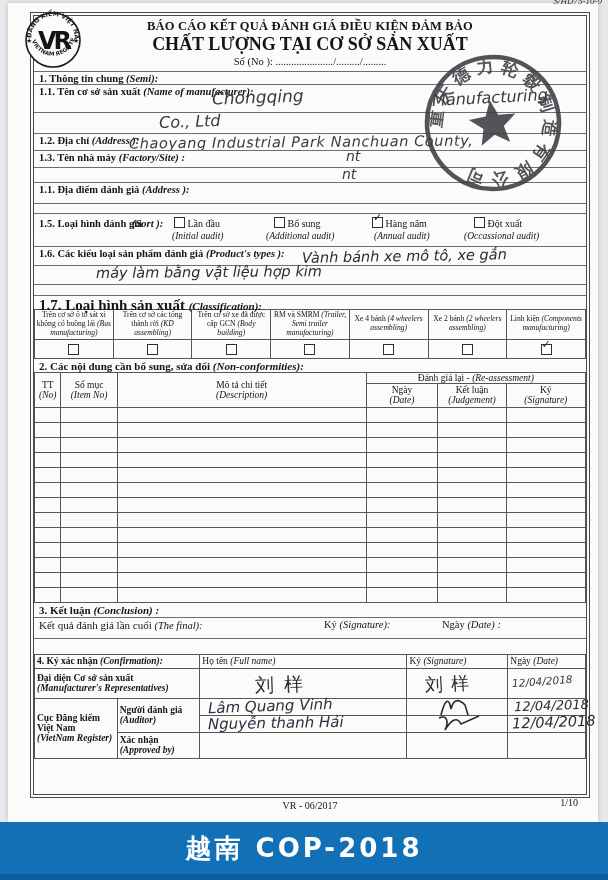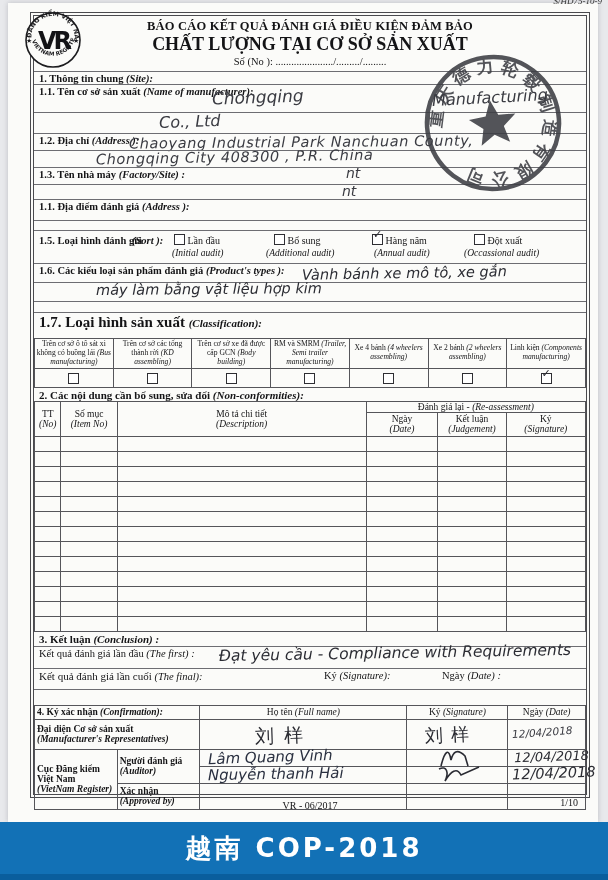--- a/index.html
+++ b/index.html
@@ -26,29 +26,29 @@
   .hw{font-family:"DejaVu Sans",sans-serif;font-style:italic;color:#3a3b42;position:absolute;white-space:nowrap}
   .hw-dark{color:#2b2c33}
   .cb{display:inline-block;width:9px;height:9px;border:1px solid #2e2e33;position:relative;vertical-align:-1px;background:#fff}
   .cb .mark{position:absolute;left:0px;top:-7px;font-size:11px;font-weight:bold;color:#2c2c33;
             font-family:"DejaVu Sans",sans-serif;font-style:normal}
   .opt{position:absolute;top:3px;font-size:10px;white-space:nowrap}
   .optsub{position:absolute;top:17px;font-size:9.5px;font-style:italic;white-space:nowrap}
 
   table{border-collapse:collapse;width:100%;table-layout:fixed}
   td,th{border:1px solid #55555a;font-weight:normal;padding:0 2px;box-sizing:border-box;vertical-align:middle}
-  .t17{margin-top:12px}
+  .t17{margin-top:0}
   .t17 th{font-size:7.6px;line-height:1.18;text-align:center;padding:1px}
   .t17 td{height:13px;text-align:center}
 
   .t2h{font-size:9.5px;text-align:center}
   .ncr td{height:15px}
 
   .t4 td{font-size:9.5px;position:relative}
-  .t4 .hdc{text-align:center}
+  .t4 .hdc{text-align:left}
   .blab{font-weight:bold}
 
   .footer-code{position:absolute;left:30px;top:800px;width:560px;text-align:center;font-size:10px}
   .footer-page{position:absolute;right:30px;top:797px;font-size:10px}
 
   .stamp{position:absolute;left:420px;top:50px;z-index:7;opacity:.87;transform:rotate(-8deg)}
   .banner{position:absolute;left:0;bottom:0;width:608px;height:58px;background:#1271b6;border-bottom:6px solid #0a5e9d;
           box-sizing:border-box;display:flex;align-items:center;justify-content:center}
   .banner span{color:#fff;font-weight:bold;font-size:26px;letter-spacing:3px;font-family:"DejaVu Sans",sans-serif}
   .scrib{position:absolute}
@@ -80,38 +80,35 @@
       <text x="16" y="40" font-size="24" font-weight="bold" font-family="DejaVu Sans,sans-serif" fill="#131316" letter-spacing="-3">VR</text>
     </svg>
     <div class="titles">
       <div class="t1">BÁO CÁO KẾT QUẢ ĐÁNH GIÁ ĐIỀU KIỆN ĐẢM BẢO</div>
       <div class="t2">CHẤT LƯỢNG TẠI CƠ SỞ SẢN XUẤT</div>
       <div class="tno">Số (No ): ....................../........./.........</div>
     </div>
   </div>
 
   <div class="row" style="height:13px">
-    <span class="lbl">1.  Thông tin chung </span><span class="lbl en">(Site):</span>
+    <span class="lbl">1.  Thông tin chung </span><span class="lbl en">(Semi):</span>
   </div>
 
   <div class="row" style="height:28px">
     <span class="lbl">1.1. Tên cơ sở sản xuất </span><span class="lbl en">(Name of manufacturer):</span>
     <span class="hw" style="left:178px;top:2px;font-size:17px;transform:rotate(-2deg)">Chongqing</span>
     <span class="hw" style="left:398px;top:3px;font-size:16px;transform:rotate(-3deg)">Manufacturing</span>
   </div>
   <div class="row" style="height:21px">
     <span class="hw" style="left:125px;top:-1px;font-size:16px;transform:rotate(-2deg)">Co., Ltd</span>
   </div>
 
   <div class="row" style="height:17px">
     <span class="lbl">1.2. Địa chỉ </span><span class="lbl en">(Address ):</span>
     <span class="hw" style="left:95px;top:0;font-size:14.5px;letter-spacing:.6px;transform:rotate(-.5deg)">Chaoyang  Industrial  Park  Nanchuan County,</span>
-  </div>
-  <div class="row" style="height:17px">
-    <span class="hw" style="left:62px;top:-2px;font-size:14.5px;letter-spacing:.6px;transform:rotate(-1deg)">Chongqing  City  408300 ,  P.R.  China</span>
   </div>
 
   <div class="row" style="height:17px">
     <span class="lbl">1.3. Tên nhà máy </span><span class="lbl en">(Factory/Site) :</span>
     <span class="hw" style="left:312px;top:-3px;font-size:14px">nt</span>
   </div>
   <div class="row" style="height:15px">
     <span class="hw" style="left:308px;top:-2px;font-size:14px">nt</span>
   </div>
 
@@ -301,24 +298,20 @@
         <td></td>
             <td></td>
             <td></td>
       </tr>
         </tbody>
   </table>
 
   <div class="row" style="height:14px;border-top:none">
     <span class="lbl" style="font-size:11px">3. Kết luận </span><span class="lbl en" style="font-size:11px">(Conclusion) :</span>
   </div>
-  <div class="row" style="height:22px">
-    <span style="font-size:10.5px">Kết quả đánh giá lần đầu </span><span class="en" style="font-size:10.5px">(The first) :</span>
-    <span class="hw hw-dark" style="left:185px;top:-3px;font-size:15.5px;transform:rotate(-1deg)">Đạt yêu cầu  -  Compliance  with  Requirements</span>
-  </div>
   <div class="row" style="height:21px">
     <span style="font-size:11px">Kết quả đánh giá lần cuối </span><span class="en" style="font-size:10.5px">(The final):</span>
     <span style="position:absolute;left:290px;font-size:10.5px"><span>Ký </span><span class="en">(Signature):</span></span>
     <span style="position:absolute;left:408px;font-size:10.5px"><span>Ngày </span><span class="en">(Date) :</span></span>
   </div>
   <div class="row" style="height:16px"></div>
 
   <table class="t4">
     <colgroup>
           <col style="width:15%">

